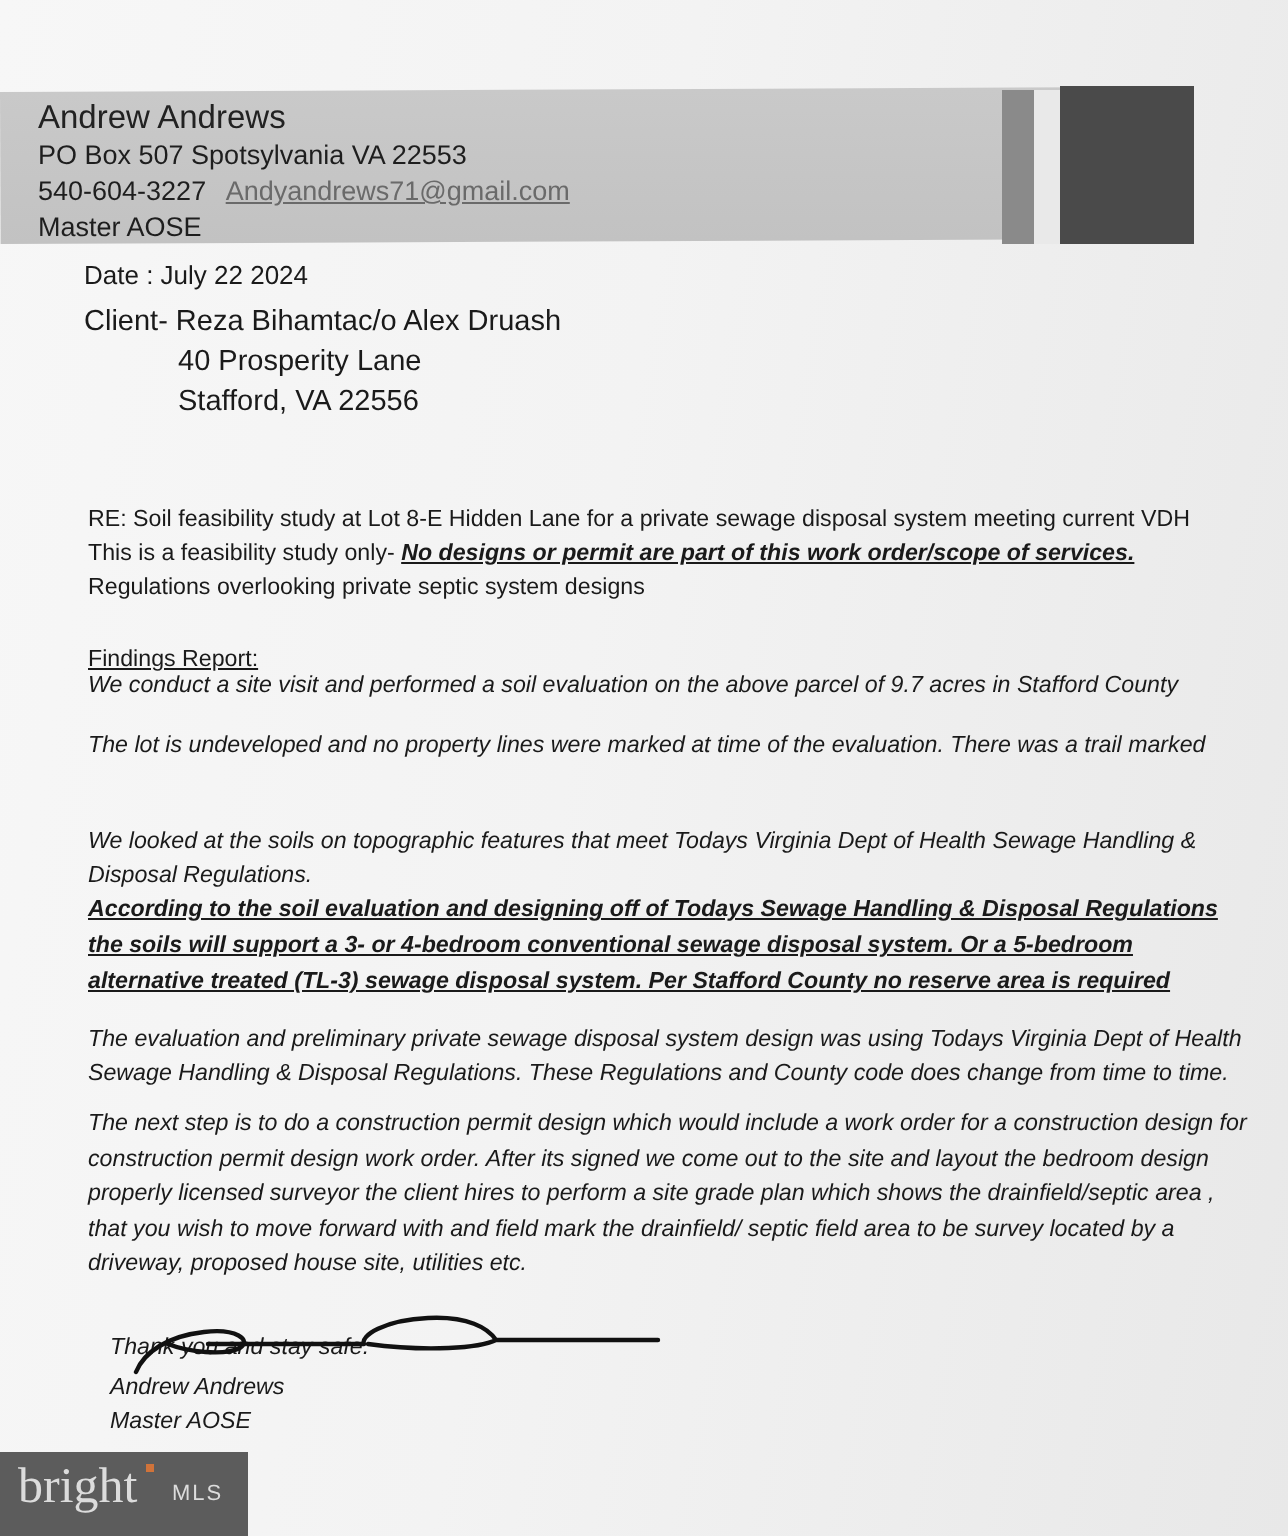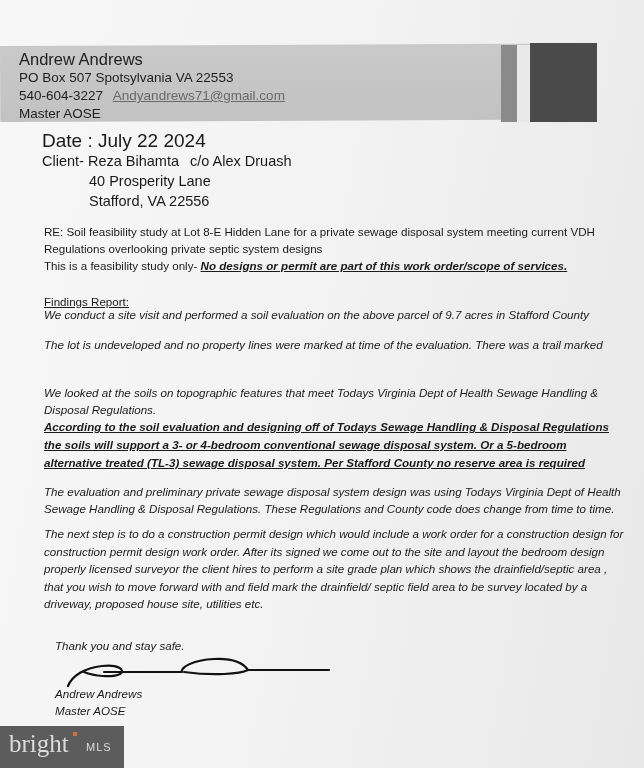--- a/index.html
+++ b/index.html
@@ -24,26 +24,26 @@
     .header-dark {
       position: absolute; left: 530px; top: 43px; width: 67px; height: 79px;
       background: #4a4a4a;
     }
     .header-text { position: absolute; left: 19px; top: 50px; }
     .h-name { font-size: 16.5px; line-height: 19px; color: #222; }
     .h-line { font-size: 13.5px; line-height: 18px; color: #1e1e1e; }
     .h-email { color: #6a6a6a; text-decoration: underline; margin-left: 6px; }
 
     .block { position: absolute; }
-    .date { left: 42px; top: 130px; font-size: 19px; }
+    .date { left: 42px; top: 130px; font-size: 13px; }
     .client { left: 42px; top: 151px; font-size: 14.5px; line-height: 20px; }
-    .client .co { margin-left: 11px; }
+    .client .co { }
     .addr { left: 89px; top: 168px; font-size: 14.5px; line-height: 20px; }
 
-    .p { position: absolute; left: 44px; font-size: 11.6px; line-height: 17px; width: 580px; }
+    .p { position: absolute; left: 44px; font-size: 11.6px; line-height: 17px; width: 580px; margin-top: 28px; }
     .it { font-style: italic; }
     .bu { font-weight: bold; font-style: italic; text-decoration: underline; }
     .ul { text-decoration: underline; }
 
     .sig { position: absolute; left: 64px; top: 656px; }
     .signer { position: absolute; left: 55px; top: 685px; font-size: 11.6px; line-height: 17px; font-style: italic; }
 
     .logo {
       position: absolute; left: 0; top: 726px; width: 124px; height: 42px;
       background: #5c5c5c; color: #d8d8d8;
@@ -74,24 +74,24 @@
 <div class="block client">
   <span>Client- Reza Bihamta</span><span class="co">c/o Alex Druash</span>
 </div>
 <div class="block addr" style="top:171px;">
   <div>40 Prosperity Lane</div>
   <div>Stafford, VA 22556</div>
 </div>
 
 <div class="p" style="top:223px;">
   <div>RE: Soil feasibility study at Lot 8-E Hidden Lane for a private sewage disposal system meeting current VDH</div>
-  <div>Regulations overlooking private septic system designs</div>
   <div>
     <span>This is a feasibility study only- </span><span class="bu">No designs or permit are part of this work order/scope of services.</span>
   </div>
+  <div>Regulations overlooking private septic system designs</div>
 </div>
 
 <div class="p" style="top:293px;">
   <span class="ul">Findings Report:</span>
 </div>
 <div class="p it" style="top:306px;">We conduct a site visit and performed a soil evaluation on the above parcel of 9.7 acres in Stafford County</div>
 
 <div class="p it" style="top:336px;">
   <div>The lot is undeveloped and no property lines were marked at time of the evaluation. There was a trail marked</div>
 </div>

